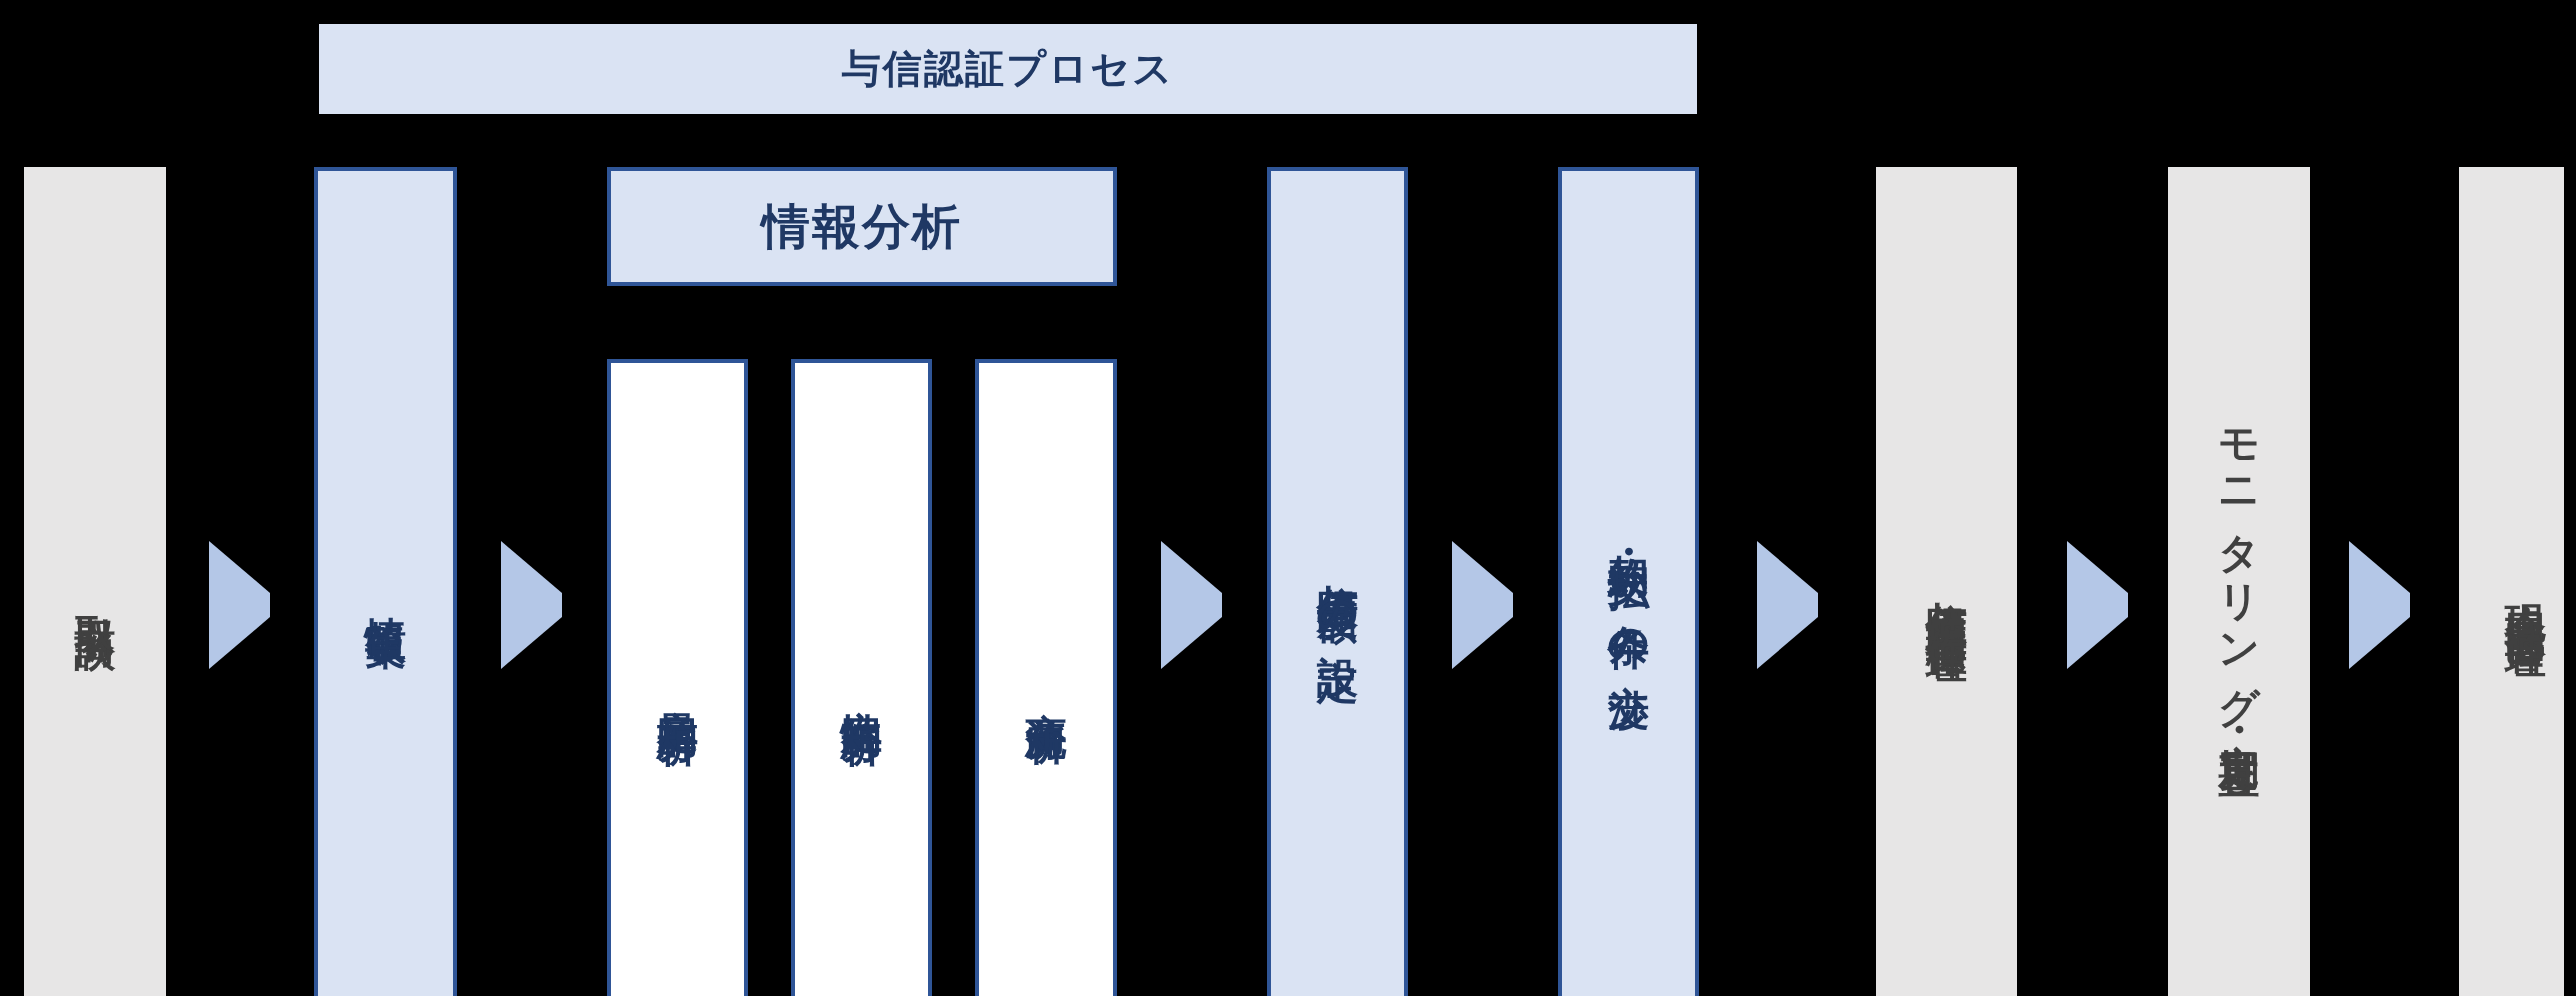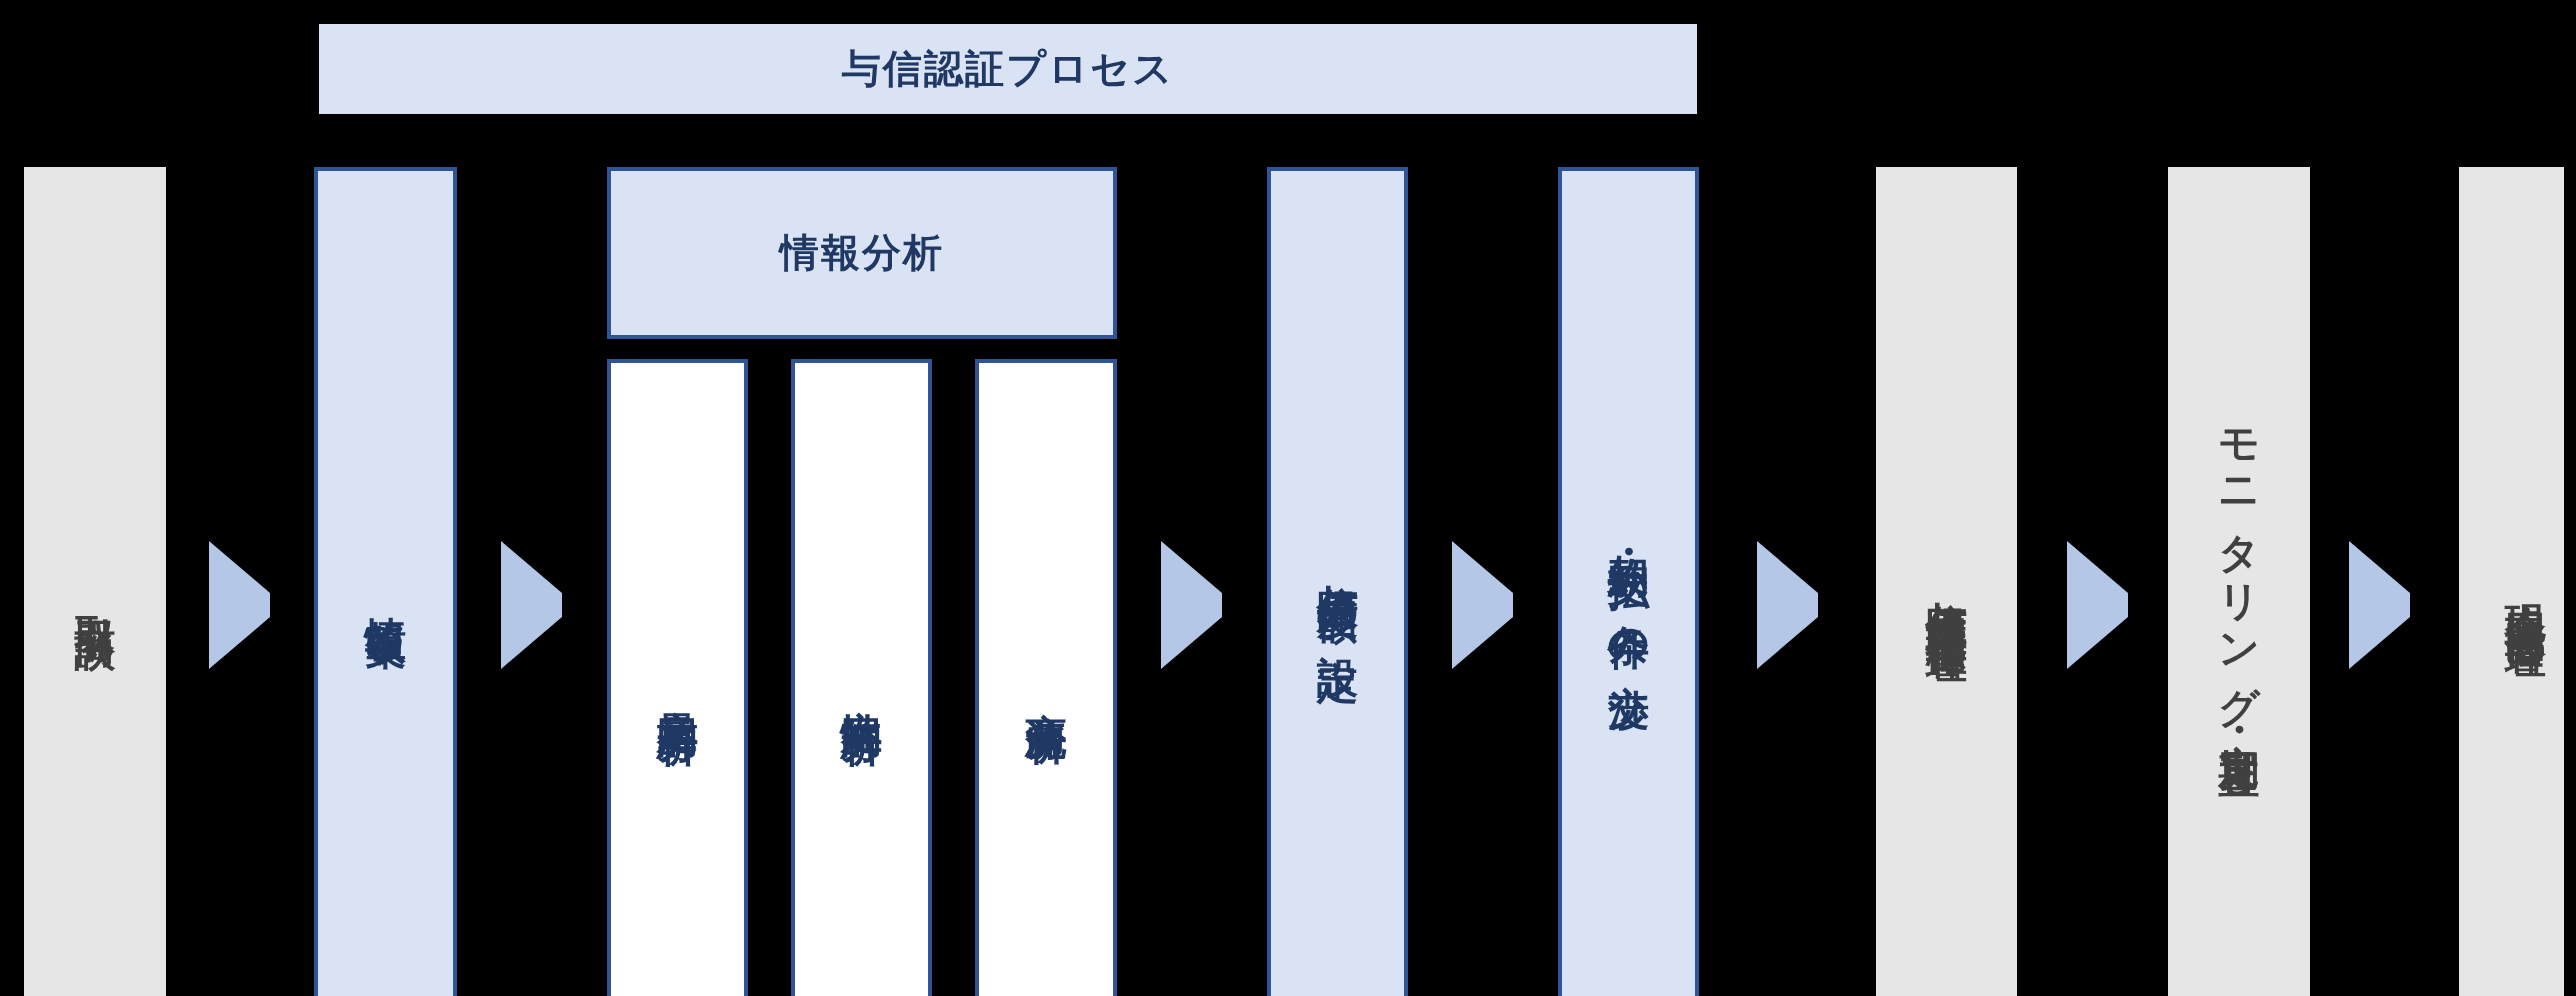--- a/index.html
+++ b/index.html
@@ -73,28 +73,28 @@
     line-height: 1;
     white-space: nowrap;
   }
 
   
   .analysis-header {
     position: absolute;
     left: 583px;
     top: 143px;
     width: 510px;
-    height: 172px;
+    height: 119px;
     background: var(--credit-fill);
     border: 4.2px solid var(--credit-border);
     color: var(--credit-text);
     display: flex;
     align-items: center;
     justify-content: center;
-    font-size: 39px;
+    font-size: 48px;
     font-weight: bold;
     letter-spacing: 2.1px;
   }
   .sub-box {
     top: 335px;
     height: 656px;
   }
 
   
   .arrow {

